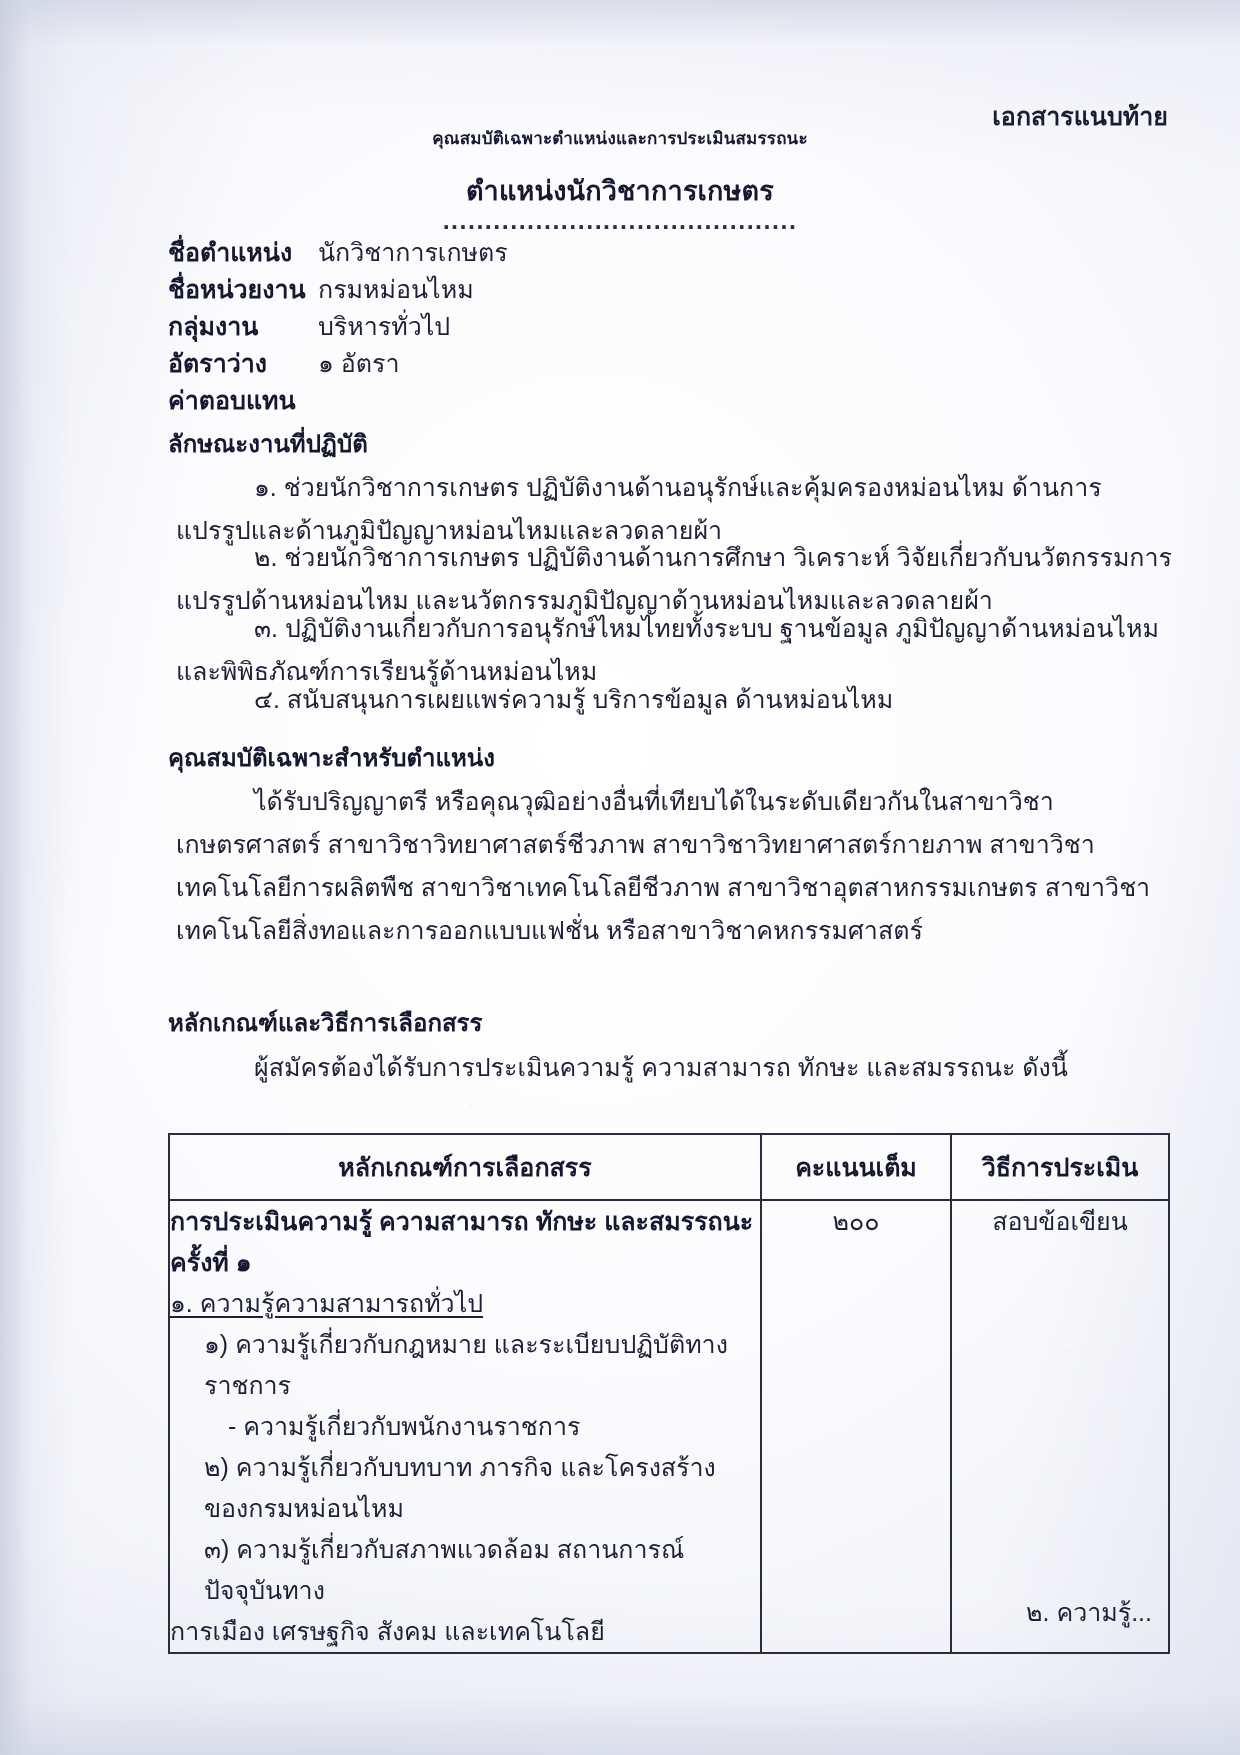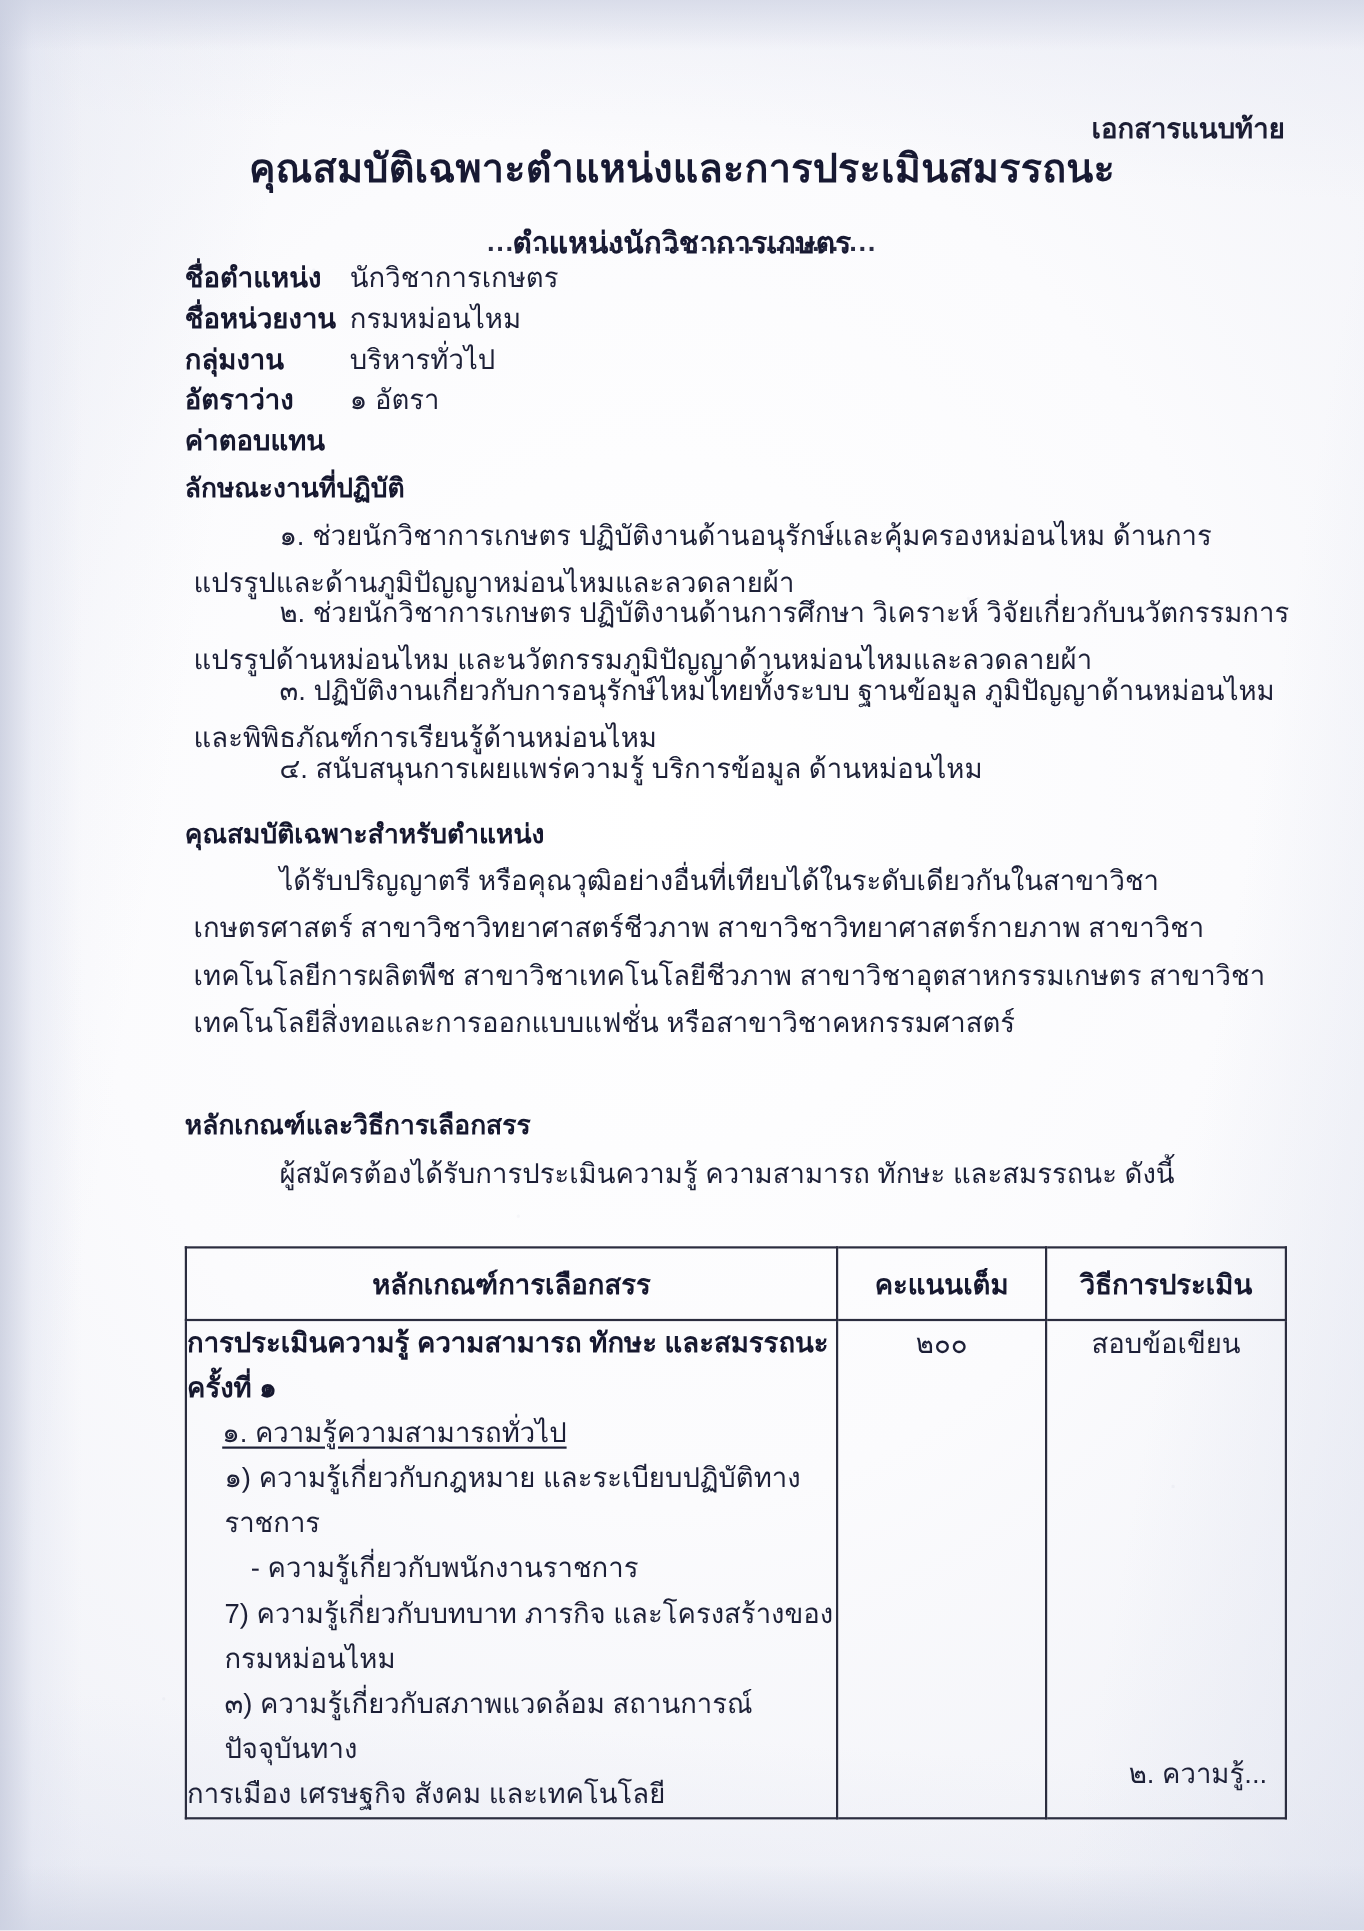--- a/index.html
+++ b/index.html
@@ -69,21 +69,21 @@
   }
 
   .title-block {
     position: absolute;
     left: 180px;
     top: 124px;
     width: 880px;
     text-align: center;
   }
   .title-line1 {
-    font-size: 36px;
+    font-size: 17px;
     font-weight: 700;
     color: #171932;
     letter-spacing: 0.2px;
   }
   .title-line2 {
     font-size: 27px;
     font-weight: 700;
     color: #171932;
     margin-top: 18px;
     letter-spacing: 0.2px;
@@ -185,21 +185,20 @@
   }
   .row-title {
     font-weight: 700;
     color: #16182f;
     display: block;
   }
   .u-line {
     text-decoration: underline;
     text-underline-offset: 4px;
     display: block;
-    margin-left: 32px;
   }
   .sub1 { display: block; padding-left: 34px; }
   .sub2 { display: block; padding-left: 58px; }
   .sub-cont { display: block; }
 
   .footer-note {
     position: absolute;
     right: 88px;
     top: 1592px;
     font-size: 25px;
@@ -295,21 +294,21 @@
           <th>วิธีการประเมิน</th>
         </tr>
       </thead>
       <tbody>
         <tr>
           <td class="cell-crit">
             <span class="row-title">การประเมินความรู้ ความสามารถ ทักษะ และสมรรถนะ ครั้งที่ ๑</span>
             <span class="u-line">๑. ความรู้ความสามารถทั่วไป</span>
             <span class="sub1">๑) ความรู้เกี่ยวกับกฎหมาย และระเบียบปฏิบัติทางราชการ</span>
             <span class="sub2">- ความรู้เกี่ยวกับพนักงานราชการ</span>
-            <span class="sub1">7) ความรู้เกี่ยวกับบทบาท ภารกิจ และโครงสร้างของกรมหม่อนไหม</span>
+            <span class="sub1">๒) ความรู้เกี่ยวกับบทบาท ภารกิจ และโครงสร้างของกรมหม่อนไหม</span>
             <span class="sub1">๓) ความรู้เกี่ยวกับสภาพแวดล้อม สถานการณ์ปัจจุบันทาง</span>
             <span class="sub-cont">การเมือง เศรษฐกิจ สังคม และเทคโนโลยี</span>
           </td>
           <td class="cell-center">๒๐๐</td>
           <td class="cell-center">สอบข้อเขียน</td>
         </tr>
       </tbody>
     </table>
 
     <div class="footer-note">๒. ความรู้...</div>

